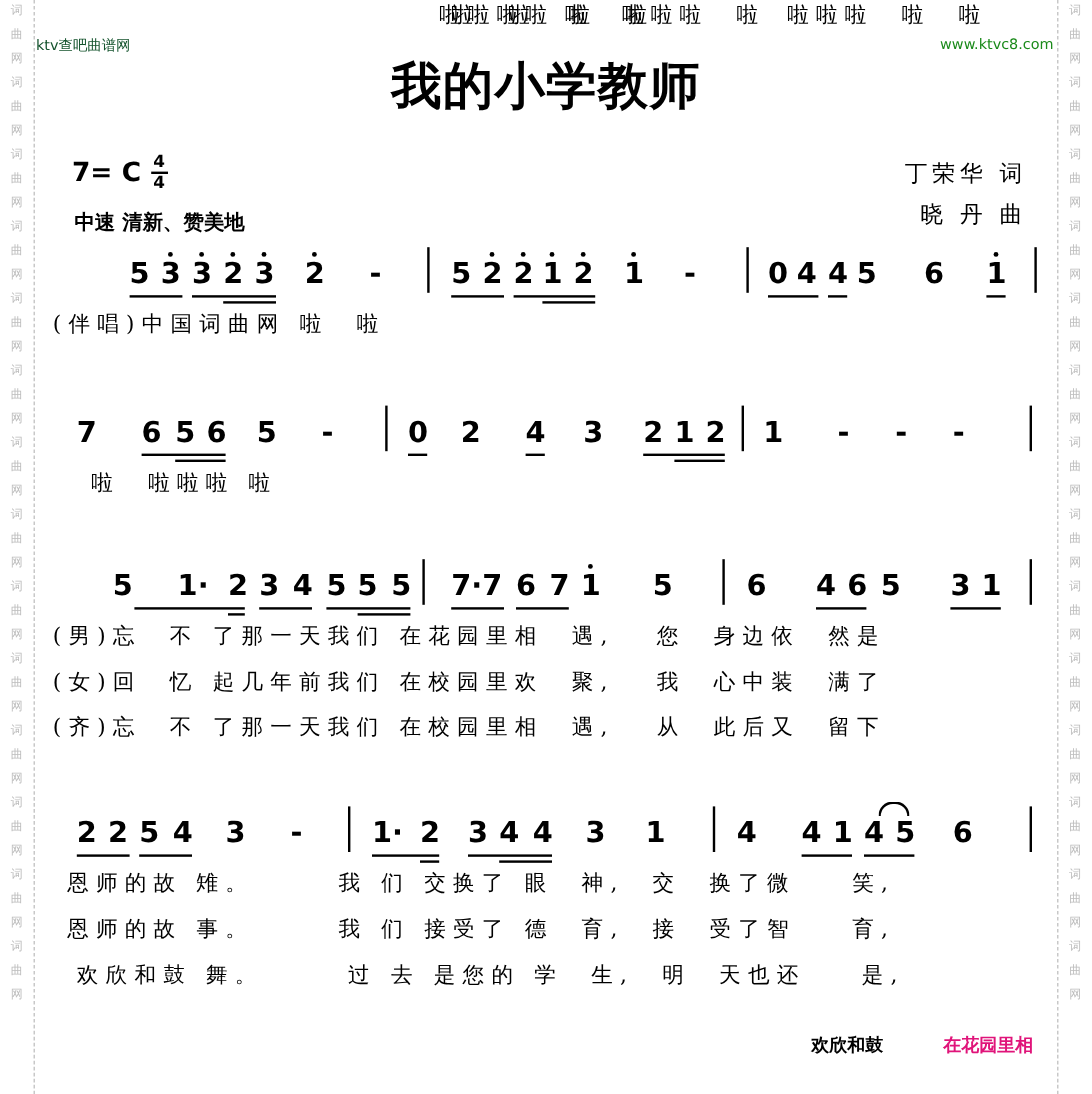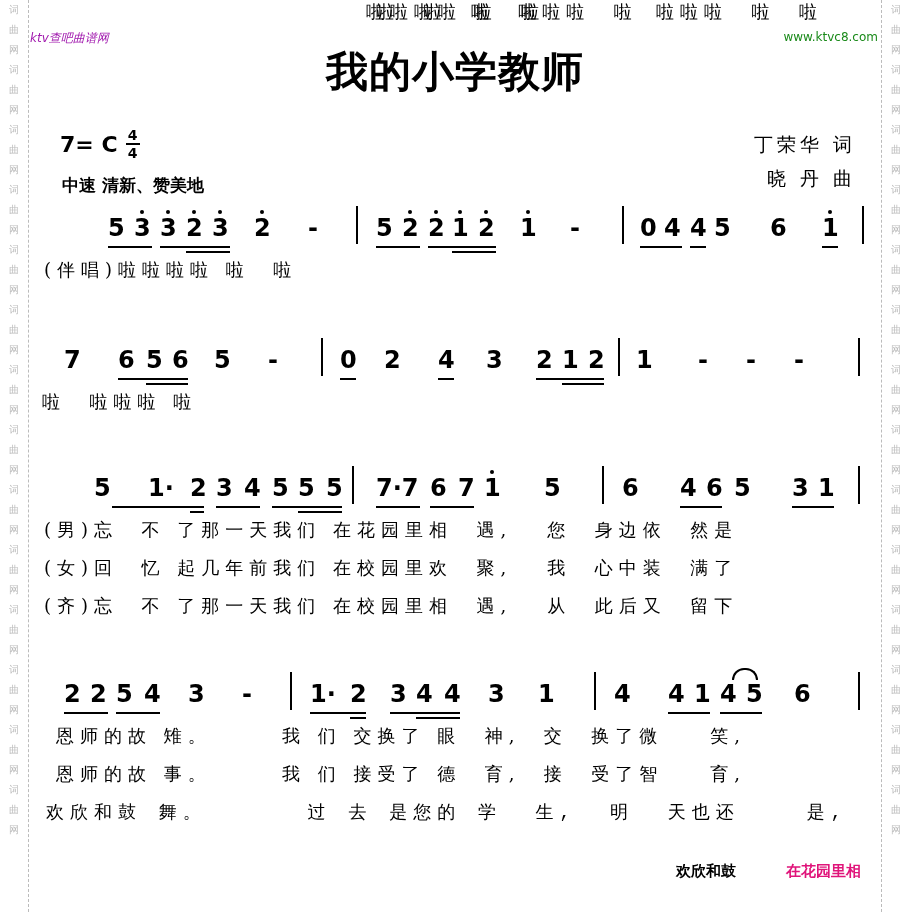--- a/index.html
+++ b/index.html
@@ -3,21 +3,21 @@
 <meta charset="utf-8">
 <style>
   html, body { margin:0; padding:0; background:#fff; }
   body { width:910px; height:912px; position:relative; overflow:hidden;
          font-family:"DejaVu Sans","Liberation Sans",sans-serif; color:#000; }
   .side { position:absolute; top:0; width:28px; height:912px; }
   .side.left { left:0; border-right:1px dashed #bbb; }
   .side.right { right:0; border-left:1px dashed #bbb; }
   .side .wm { position:absolute; left:0; width:100%; text-align:center;
               font-size:10px; color:#bdbdbd; line-height:20px; font-family:"DejaVu Sans",sans-serif; }
-  .site-left { position:absolute; left:30px; top:30px; font-size:12px; color:#a21caf;font-style:italic; }
+  .site-left { position:absolute; left:30px; top:30px; font-size:12px; color:#14532d; }
   .site-right { position:absolute; right:32px; top:30px; font-size:12px; color:#1a8a1a; }
   .title { position:absolute; left:0; width:910px; top:44px; text-align:center;
            font-family:"DejaVu Serif","Liberation Serif",serif; font-weight:bold; font-size:42px; letter-spacing:1px; }
   .key { position:absolute; left:60px; top:128px; font-weight:bold; font-size:22px; display:flex; align-items:center; }
   .frac { display:inline-flex; flex-direction:column; align-items:center; margin-left:8px; font-size:14px; line-height:14px; }
   .frac .bar { width:14px; border-top:2px solid #000; margin:1px 0; }
   .tempo { position:absolute; left:62px; top:174px; font-weight:bold; font-size:17px; }
   .credit { position:absolute; right:54px; font-family:"DejaVu Serif",serif; font-size:19px; letter-spacing:4px; }
   .barline { position:absolute; width:2px; background:#000; }
   .note { position:absolute; font-weight:bold; font-size:24px; font-family:"DejaVu Sans","Liberation Sans",sans-serif; }
@@ -197,41 +197,41 @@
     <div class="note" style="left: 452px; top: 214px;">1<span class="dot"></span></div>
     <div class="note" style="left: 478px; top: 214px;">2<span class="dot"></span></div>
     <div class="note" style="left: 520px; top: 214px;">1<span class="dot"></span></div>
     <div class="note" style="left: 570px; top: 214px;">-</div>
     <div class="note" style="left: 640px; top: 214px;">0</div>
     <div class="note" style="left: 664px; top: 214px;">4</div>
     <div class="note" style="left: 690px; top: 214px;">4</div>
     <div class="note" style="left: 714px; top: 214px;">5</div>
     <div class="note" style="left: 770px; top: 214px;">6</div>
     <div class="note" style="left: 822px; top: 214px;">1<span class="dot"></span></div>
-    <div class="lyric" style="left: 44px; top: 258px;">(伴唱)啦啦啦啦 啦  啦</div>
+    <div class="lyric" style="left: 44px; top: 258px;">(伴唱)中国词曲网 啦  啦</div>
     <div class="lyric" style="left: 366px;">啦啦啦啦 啦  啦</div>
     <div class="lyric" style="left: 656px;">啦啦啦  啦  啦</div>
     <div class="note" style="left: 64px; top: 346px;">7</div>
     <div class="note" style="left: 118px; top: 346px;">6</div>
     <div class="note" style="left: 146px; top: 346px;">5</div>
     <div class="note" style="left: 172px; top: 346px;">6</div>
     <div class="note" style="left: 214px; top: 346px;">5</div>
     <div class="note" style="left: 268px; top: 346px;">-</div>
     <div class="note" style="left: 340px; top: 346px;">0</div>
     <div class="note" style="left: 384px; top: 346px;">2</div>
     <div class="note" style="left: 438px; top: 346px;">4</div>
     <div class="note" style="left: 486px; top: 346px;">3</div>
     <div class="note" style="left: 536px; top: 346px;">2</div>
     <div class="note" style="left: 562px; top: 346px;">1</div>
     <div class="note" style="left: 588px; top: 346px;">2</div>
     <div class="note" style="left: 636px; top: 346px;">1</div>
     <div class="note" style="left: 698px; top: 346px;">-</div>
     <div class="note" style="left: 746px; top: 346px;">-</div>
     <div class="note" style="left: 794px; top: 346px;">-</div>
-    <div class="lyric" style="left: 42px; top: 390px;">啦  啦啦啦 啦</div>
+    <div class="lyric" style="left: 76px; top: 390px;">啦  啦啦啦 啦</div>
     <div class="lyric" style="left: 376px;">啦  啦  啦  啦啦啦  啦</div>
     <div class="note" style="left: 94px; top: 474px;">5</div>
     <div class="note" style="left: 148px; top: 474px;">1·</div>
     <div class="note" style="left: 190px; top: 474px;">2</div>
     <div class="note" style="left: 216px; top: 474px;">3</div>
     <div class="note" style="left: 244px; top: 474px;">4</div>
     <div class="note" style="left: 272px; top: 474px;">5</div>
     <div class="note" style="left: 298px; top: 474px;">5</div>
     <div class="note" style="left: 326px; top: 474px;">5</div>
     <div class="note" style="left: 376px; top: 474px;">7·7</div>
@@ -262,17 +262,17 @@
     <div class="note" style="left: 488px; top: 680px;">3</div>
     <div class="note" style="left: 538px; top: 680px;">1</div>
     <div class="note" style="left: 614px; top: 680px;">4</div>
     <div class="note" style="left: 668px; top: 680px;">4</div>
     <div class="note" style="left: 694px; top: 680px;">1</div>
     <div class="note" style="left: 720px; top: 680px;">4</div>
     <div class="note" style="left: 746px; top: 680px;">5</div>
     <div class="note" style="left: 794px; top: 680px;">6</div>
     <div class="lyric" style="left: 56px; top: 724px;">恩师的故 雉。      我 们 交换了 眼  神,  交  换了微    笑,</div>
     <div class="lyric" style="left: 56px; top: 762px;">恩师的故 事。      我 们 接受了 德  育,  接  受了智    育,</div>
-    <div class="lyric" style="left: 46px; top: 800px; font-family: Liberation Mono, monospace;">欢欣和鼓 舞。      过 去 是您的 学  生,  明  天也还    是,</div>
+    <div class="lyric" style="left: 64px; top: 800px;">欢欣和鼓 舞。      过 去 是您的 学  生,  明  天也还    是,</div>
   </div>
 
 <div class="source">欢欣和鼓</div>
 <div class="source-site">在花园里相</div>
 
 </body></html>

